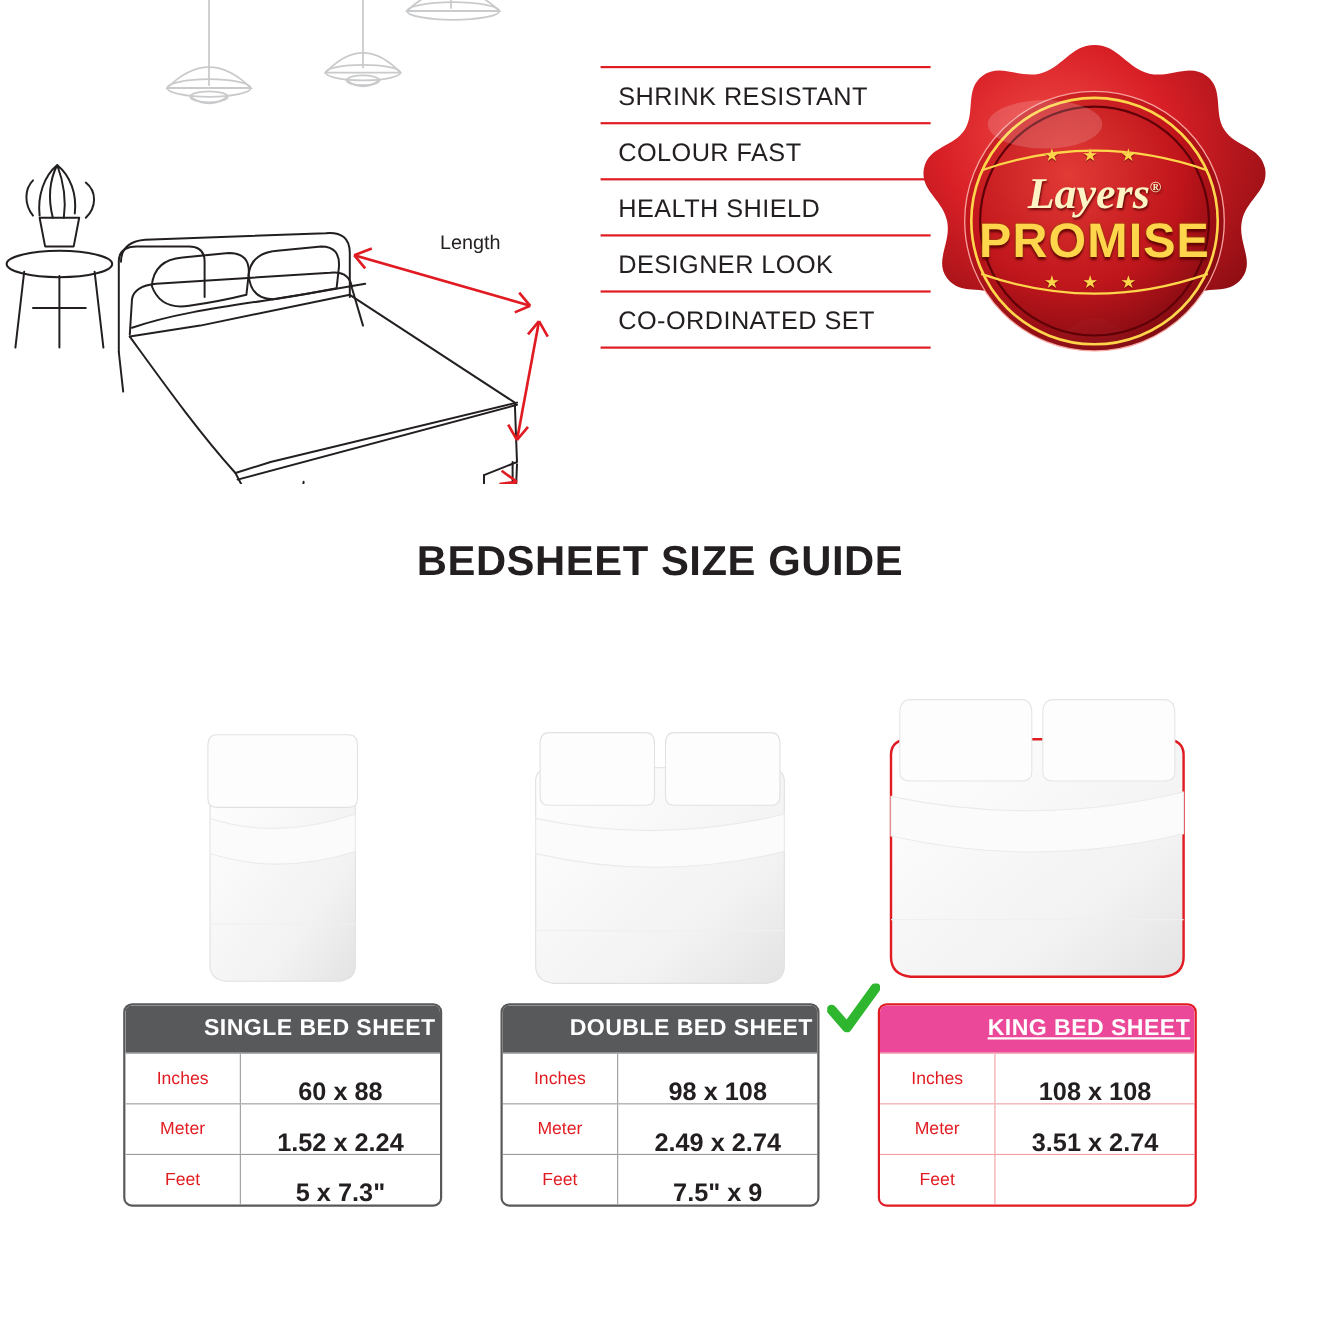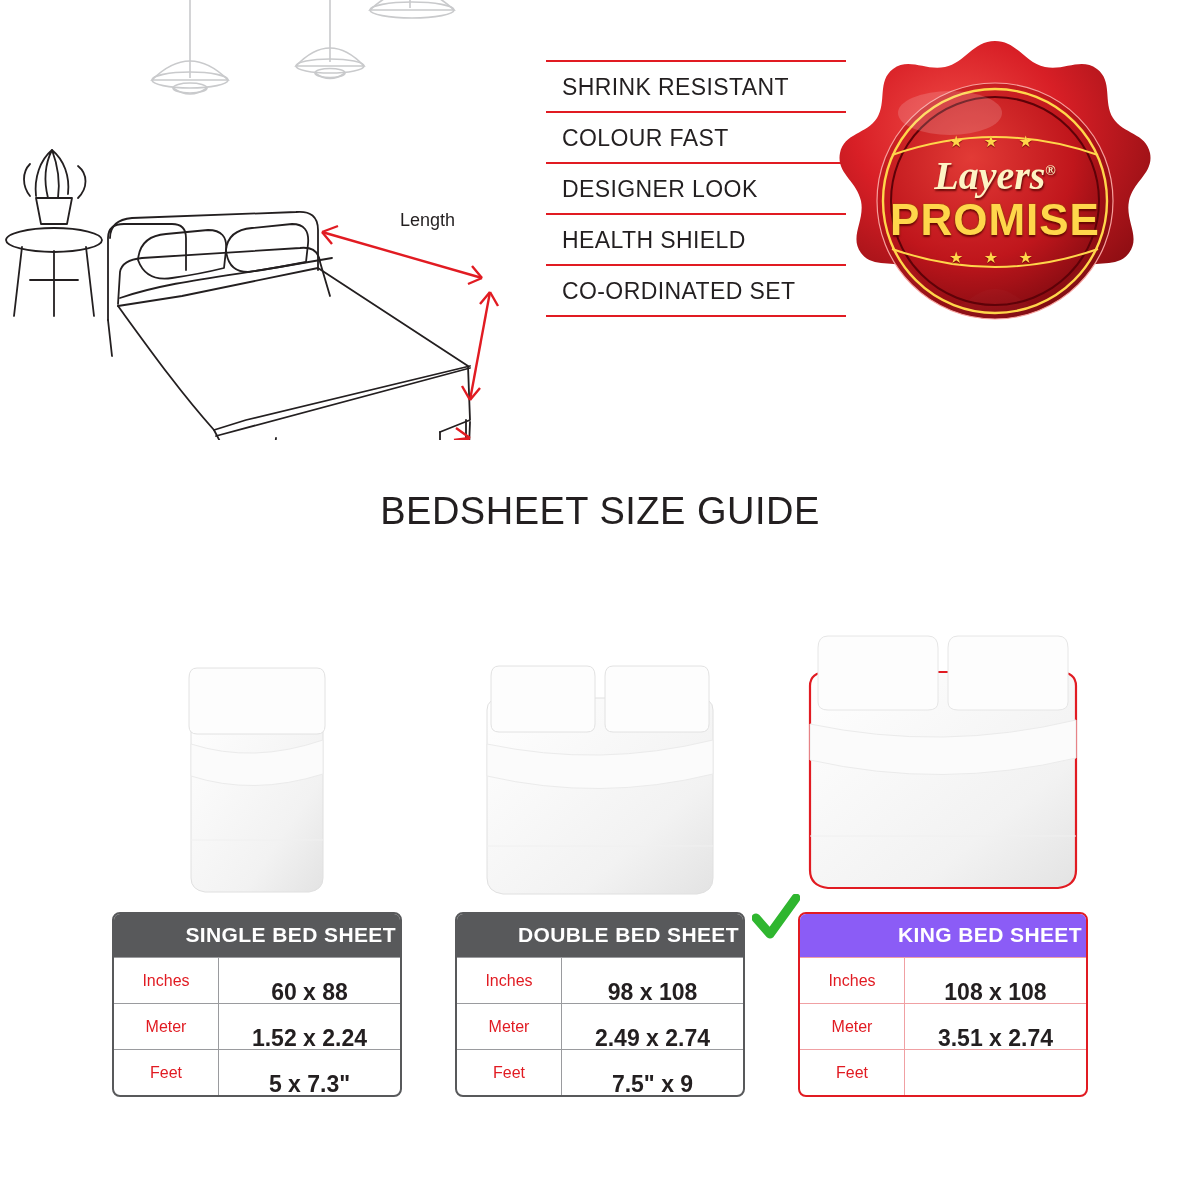--- a/index.html
+++ b/index.html
@@ -89,21 +89,21 @@
     text-shadow: 0 1px 1px rgba(90,0,0,.8);
     line-height: 1;
   }
   .seal-stars.top { margin-bottom: 6px; }
   .seal-stars.bottom { margin-top: 8px; }
 
   
   .guide-title {
     text-align: center;
     font-size: 38px;
-    font-weight: normal;
+    font-weight: bold;
     letter-spacing: 0.5px;
     color: #231f20;
     margin-top: 30px;
   }
 
   
   .cards {
     position: absolute;
     top: 600px;
     left: 0;
@@ -128,21 +128,21 @@
 
   .table-head {
     background: #58595b;
     color: #ffffff;
     text-align: right;
     font-weight: bold;
     font-size: 21px;
     letter-spacing: 0.4px;
     padding: 9px 4px 10px;
   }
-  .card.king .table-head { background: #8b5cf6; }
+  .card.king .table-head { background: #ec4899; text-decoration: underline; }
 
   .row {
     display: flex;
     border-top: 1.5px solid #9a9b9e;
     height: 46px;
     align-items: stretch;
   }
   .card.king .row { border-top-color: #f0a0a3; }
   .row:first-of-type { border-top: none; }
 
@@ -243,22 +243,22 @@
       <path d="M272 380 L288 378 M272 380 L286 390"></path>
       <path d="M470 318 L454 320 M470 318 L456 308"></path>
     </g>
     <text x="400" y="106" font-family="Liberation Sans, sans-serif" font-size="18" fill="#231f20">Length</text>
     <text x="390" y="378" font-family="Liberation Sans, sans-serif" font-size="18" fill="#231f20">Width</text>
   </svg>
 
   <div class="promise-block">
     <div class="feature-row">SHRINK RESISTANT</div>
     <div class="feature-row">COLOUR FAST</div>
+    <div class="feature-row">HEALTH SHIELD</div>
     <div class="feature-row">DESIGNER LOOK</div>
-    <div class="feature-row">HEALTH SHIELD</div>
     <div class="feature-row">CO-ORDINATED SET</div>
   </div>
 
   <div class="seal-wrap">
     <svg viewBox="0 0 330 330" width="330" height="330">
       <defs>
         <radialGradient id="wax" cx="38%" cy="32%" r="75%">
           <stop offset="0%" stop-color="#f04b46"></stop>
           <stop offset="45%" stop-color="#d81f26"></stop>
           <stop offset="100%" stop-color="#8c0d12"></stop>

